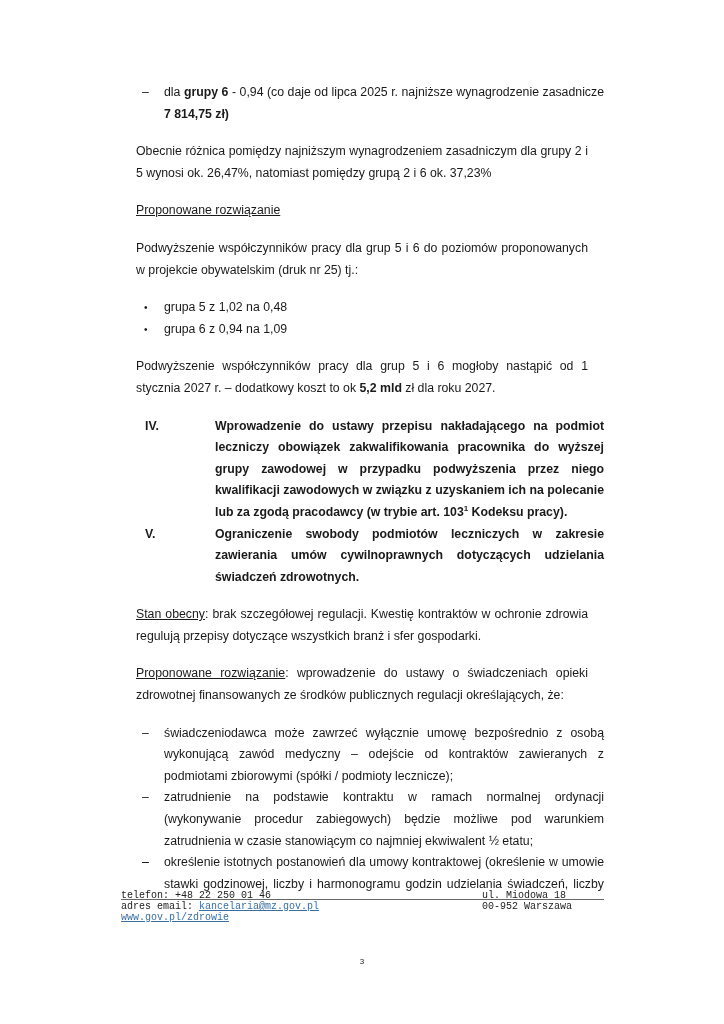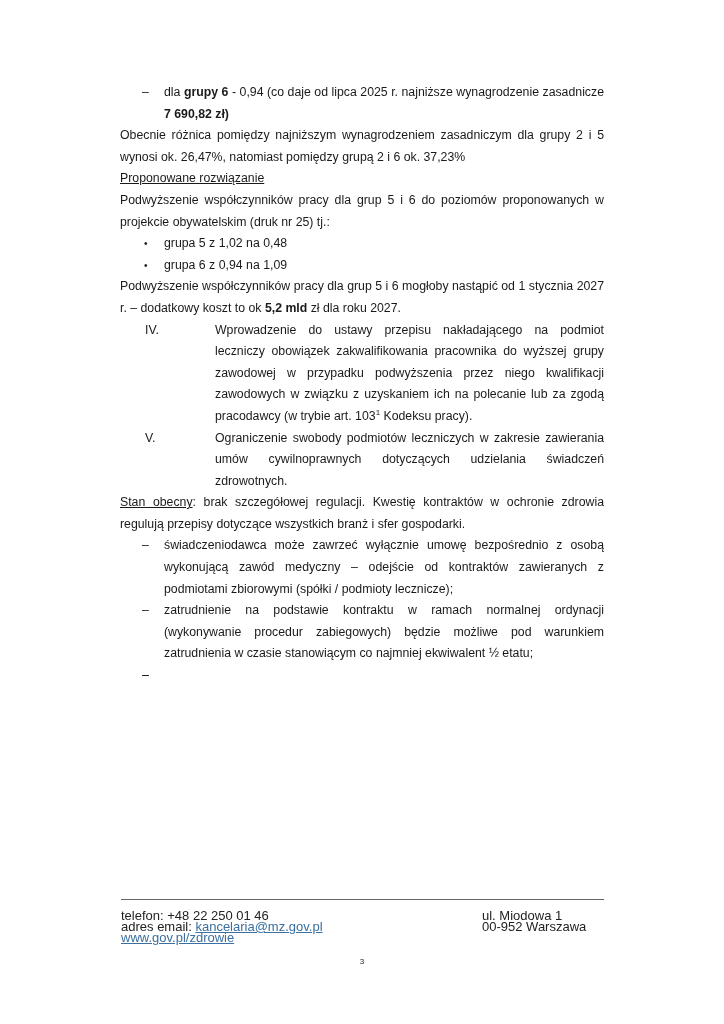--- a/index.html
+++ b/index.html
@@ -1,44 +1,44 @@
 <!DOCTYPE html>
 <html><head>
 <meta charset="utf-8">
 <style>
   html, body { margin: 0; padding: 0; background: #ffffff; }
   body { width: 724px; height: 1024px; position: relative; overflow: hidden; font-family: "Liberation Sans", "DejaVu Sans", sans-serif; color: #1a1a1a; }
   .page { position: absolute; left: 0; top: 0; width: 724px; height: 1024px; background: #ffffff; }
   .content { position: absolute; left: 120px; top: 82px; width: 484px; font-size: 12.3px; line-height: 21.6px; }
-  .p { margin: 0; text-align: justify; text-align-last: left; }
+  .p { margin: 16px; text-align: justify; text-align-last: left; }
   .u { text-decoration: underline; }
   .b { font-weight: bold; }
   .dash-item { position: relative; padding-left: 44px; text-align: justify; }
   .dash-item .marker { position: absolute; left: 22px; top: 0; }
   .bullet-item { position: relative; padding-left: 44px; }
   .bullet-item .marker { position: absolute; left: 24px; top: 0; font-size: 10px; }
-  .roman-item { position: relative; padding-left: 95px; font-weight: normal; text-align: justify; }
+  .roman-item { position: relative; padding-left: 95px; font-weight: bold; text-align: justify; }
   .roman-item .marker { position: absolute; left: 25px; top: 0; }
   sup { font-size: 8px; vertical-align: super; line-height: 0; }
   .footer-rule { position: absolute; left: 121px; top: 899px; width: 483px; height: 1px; background: #666; }
-  .footer { position: absolute; top: 910px; font-size: 13px; line-height: 11px; color: #222; }
+  .footer { position: absolute; top: 890px; font-size: 10px; line-height: 11px; color: #222; font-family: Liberation Mono, monospace; }
   .footer.left { left: 121px; }
   .footer.right { left: 482px; }
   .footer a { color: #3a6fa0; text-decoration: underline; text-align: center; }
   .page-num { position: absolute; top: 957px; left: 0; width: 724px; text-align: center; font-size: 8px; color: #222; }
 </style>
 </head>
 <body>
 
 <div class="page">
   <div class="content">
 
     <div class="dash-item">
       <span class="marker">–</span>
-      <span>dla </span><span class="b">grupy 6</span><span> - 0,94 (co daje od lipca 2025 r. najniższe wynagrodzenie zasadnicze </span><span class="b">7 690,82 zł)</span>
+      <span>dla </span><span class="b">grupy 6</span><span> - 0,94 (co daje od lipca 2025 r. najniższe wynagrodzenie zasadnicze </span><span class="b">7 814,75 zł)</span>
     </div>
 
     <p class="p">Obecnie różnica pomiędzy najniższym wynagrodzeniem zasadniczym dla grupy 2 i 5 wynosi ok. 26,47%, natomiast pomiędzy grupą 2 i 6 ok. 37,23%</p>
 
     <p class="p u">Proponowane rozwiązanie</p>
 
     <p class="p">Podwyższenie współczynników pracy dla grup 5 i 6 do poziomów proponowanych w projekcie obywatelskim (druk nr 25) tj.:</p>
 
     <div class="bullet-item">
       <span class="marker">•</span>
@@ -61,44 +61,48 @@
 
     <div class="roman-item">
       <span class="marker">V.</span>
       <span>Ograniczenie swobody podmiotów leczniczych w zakresie zawierania umów cywilnoprawnych dotyczących udzielania świadczeń zdrowotnych.</span>
     </div>
 
     <p class="p">
       <span class="u">Stan obecny</span><span>: brak szczegółowej regulacji. Kwestię kontraktów w ochronie zdrowia regulują przepisy dotyczące wszystkich branż i sfer gospodarki.</span>
     </p>
 
+    <p class="p">
+      <span class="u">Proponowane rozwiązanie</span><span>: wprowadzenie do ustawy o świadczeniach opieki zdrowotnej finansowanych ze środków publicznych regulacji określających, że:</span>
+    </p>
 
     <div class="dash-item">
       <span class="marker">–</span>
       <span>świadczeniodawca może zawrzeć wyłącznie umowę bezpośrednio z osobą wykonującą zawód medyczny – odejście od kontraktów zawieranych z podmiotami zbiorowymi (spółki / podmioty lecznicze);</span>
     </div>
     <div class="dash-item">
       <span class="marker">–</span>
       <span>zatrudnienie na podstawie kontraktu w ramach normalnej ordynacji (wykonywanie procedur zabiegowych) będzie możliwe pod warunkiem zatrudnienia w czasie stanowiącym co najmniej ekwiwalent ½ etatu;</span>
     </div>
     <div class="dash-item">
       <span class="marker">–</span>
     </div>
     <div class="dash-item" style="text-align-last: justify;">
       <span class="marker">–</span>
+      <span>określenie istotnych postanowień dla umowy kontraktowej (określenie w umowie stawki godzinowej, liczby i harmonogramu godzin udzielania świadczeń, liczby</span>
     </div>
   </div>
 
   <div class="footer-rule"></div>
 
   <div class="footer left">
     <div>telefon: +48 22 250 01 46</div>
     <div><span>adres email: </span><a>kancelaria@mz.gov.pl</a></div>
     <div><a>www.gov.pl/zdrowie</a></div>
   </div>
 
   <div class="footer right">
-    <div>ul. Miodowa 1</div>
+    <div>ul. Miodowa 18</div>
     <div>00-952 Warszawa</div>
   </div>
 
   <div class="page-num">3</div>
 </div>
 
 </body></html>

